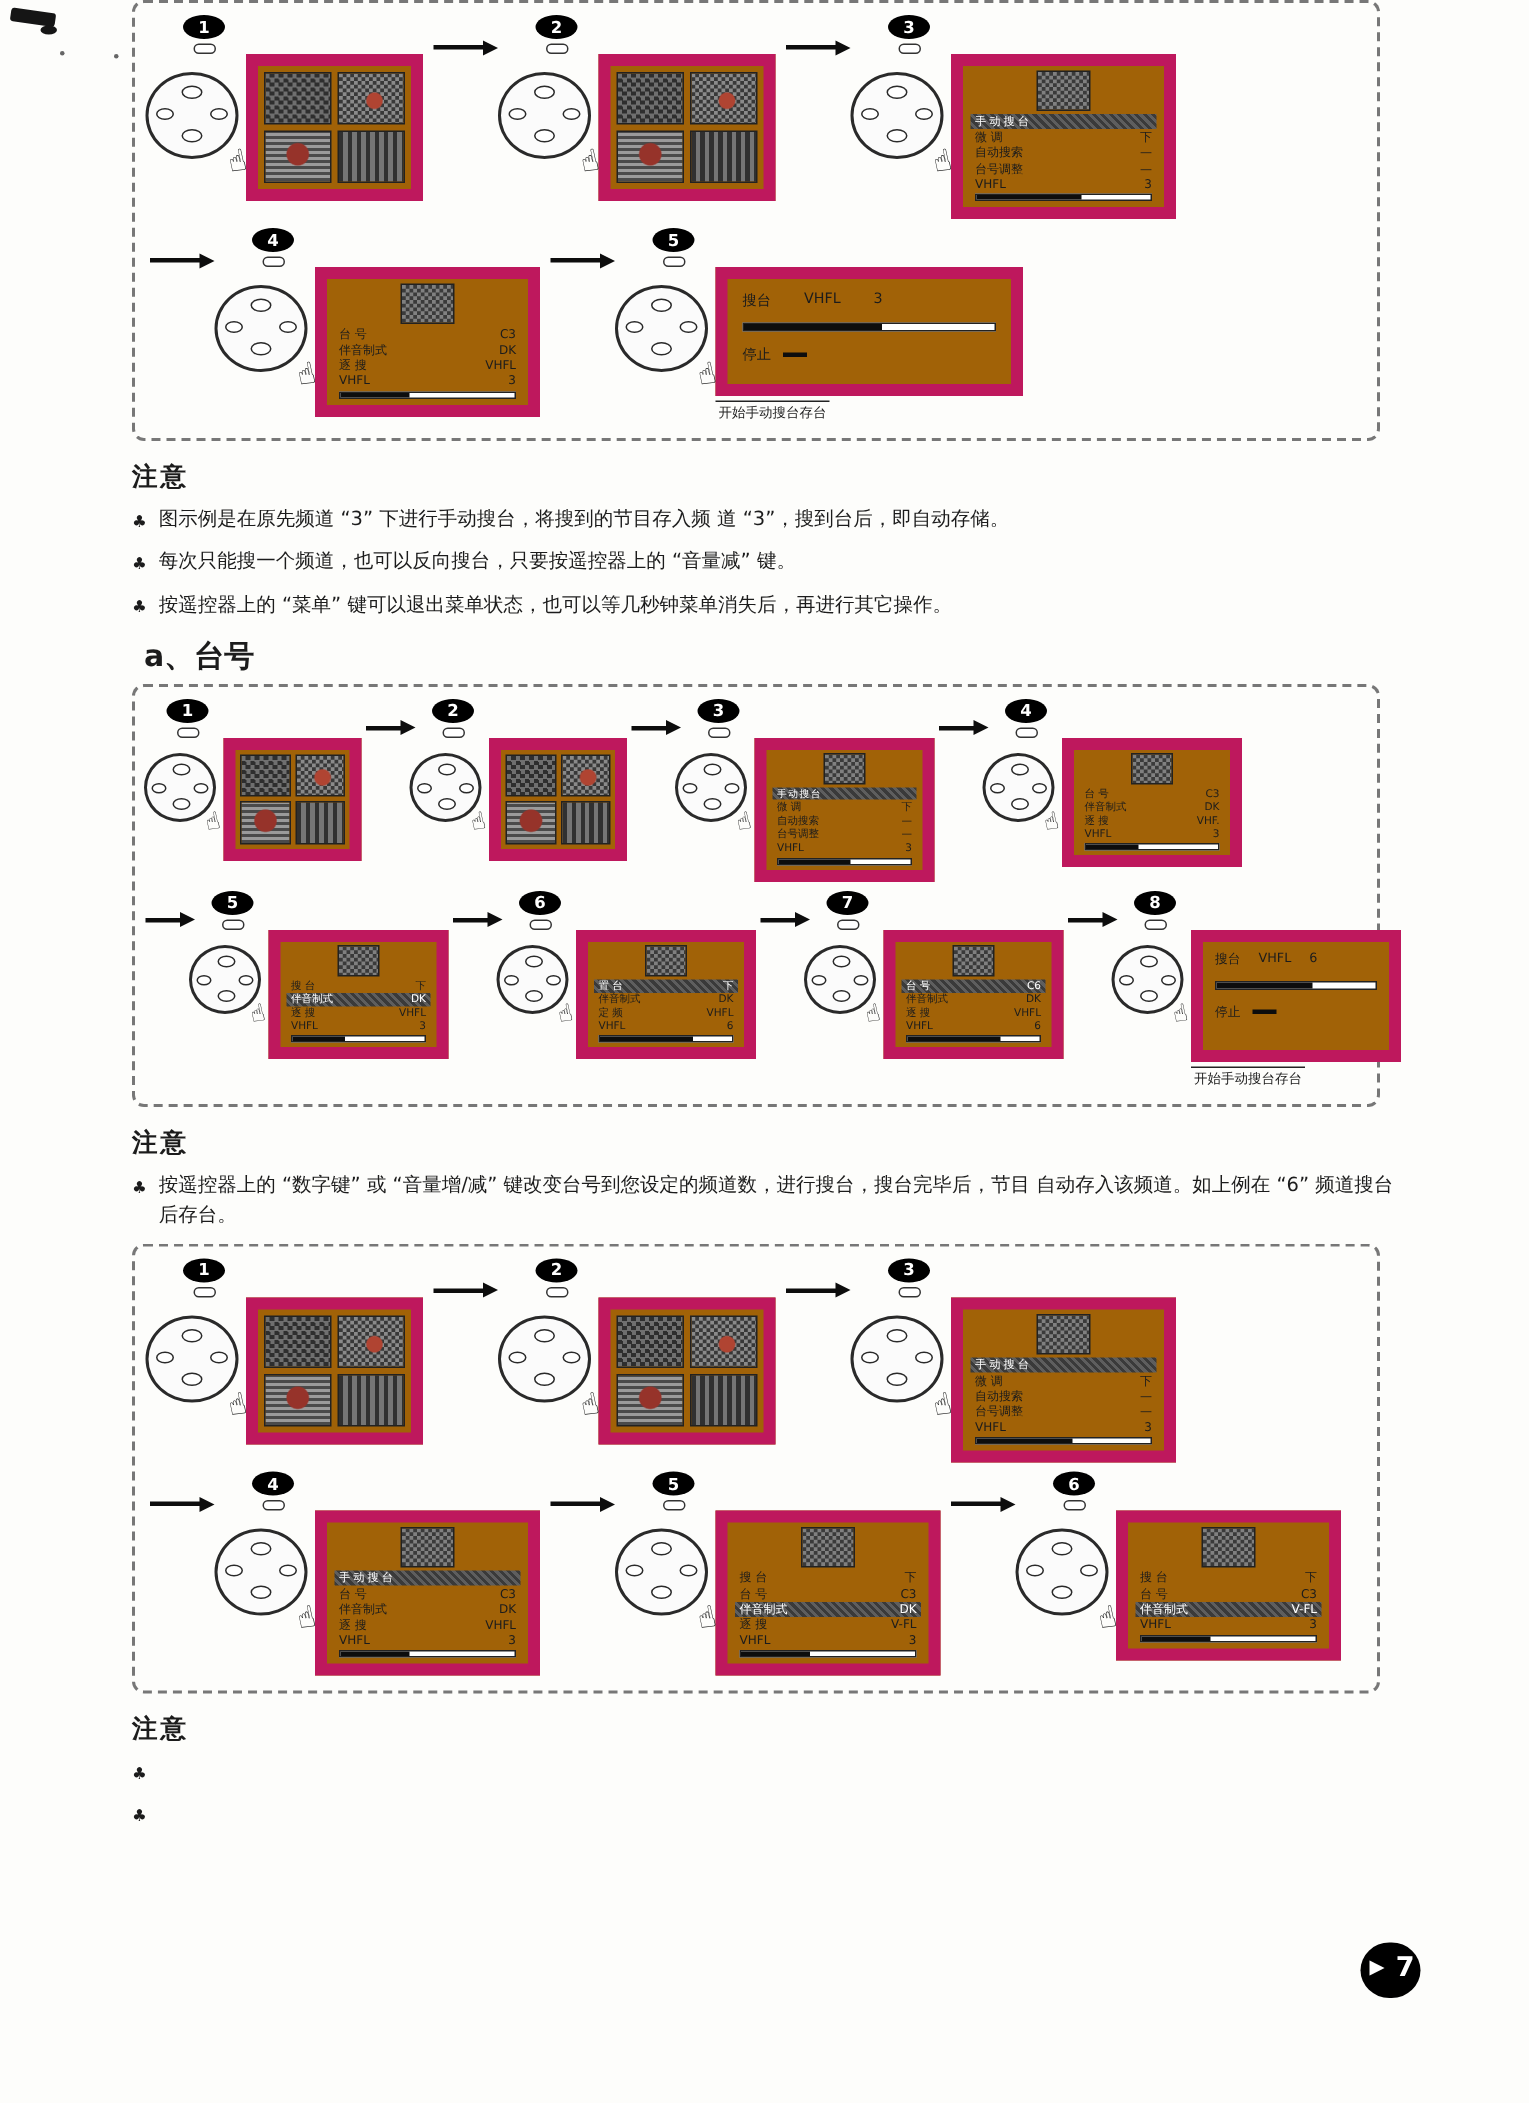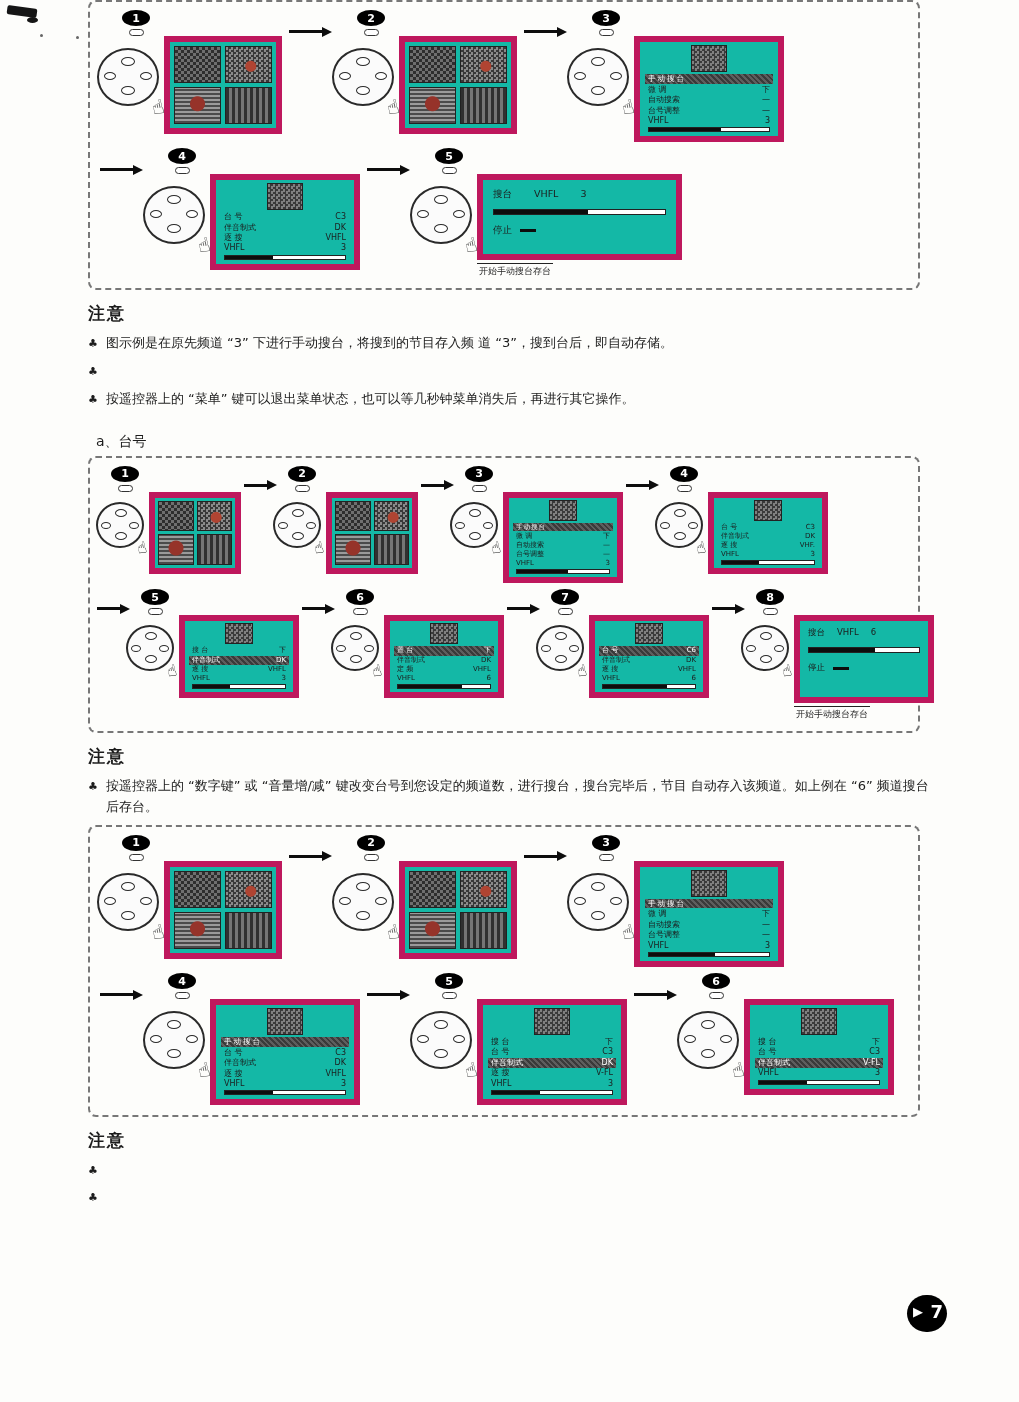--- a/index.html
+++ b/index.html
@@ -5,37 +5,37 @@
   *{box-sizing:border-box;margin:0;padding:0}
   body{background:#fff;font-family:"DejaVu Sans","Liberation Sans",sans-serif;color:#1c1c1c}
   .page{position:relative;width:1019px;height:1402px;background:#fdfdfb;overflow:hidden}
   .art{position:absolute;background:#151515}
   .a1{left:7px;top:7px;width:30px;height:9px;border-radius:2px;transform:rotate(8deg)}
   .a2{left:27px;top:17px;width:11px;height:6px;border-radius:50%}
   .dot{position:absolute;width:3px;height:3px;border-radius:50%;background:#666}
   .d1{left:40px;top:34px}.d2{left:76px;top:36px}
   .sec{font-size:15px;font-weight:bold;margin:0 0 7px 90px}
   .sec.first{margin-top:96px}
-  .sub{font-size:14px;font-weight:normal;margin:24px 0 5px 96px}
+  .sub{font-size:20px;font-weight:bold;margin:10px 0 5px 96px}
   .stepbox{border:2px dashed #777;border-radius:8px;margin:0 0 2px 88px;width:832px;padding:8px 5px 4px}
   .step-row{display:flex;align-items:flex-start;margin-bottom:6px}
   .step{display:flex;flex-direction:column;margin:0 2px}
   .head{display:flex;flex-direction:column;align-items:center;width:70px;margin-left:4px}
   .badge{min-width:28px;height:16px;background:#000;border-radius:50%;color:#fff;font-size:11px;font-weight:bold;display:flex;align-items:center;justify-content:center;padding:0 4px}
   .pill{width:15px;height:7px;border:1px solid #333;border-radius:4px;margin-top:3px;background:#fff}
   .body{display:flex;align-items:flex-start}
   .remote{position:relative;width:62px;height:58px;border:2px solid #2a2a2a;border-radius:50%;margin:12px 5px 0 0;flex:none;background:#fbfbfb}
   .rb{position:absolute;border:1.5px solid #2a2a2a;border-radius:50%;background:#fff}
   .r1{left:5px;top:22px;width:12px;height:8px}
   .r2{right:5px;top:22px;width:12px;height:8px}
   .r3{left:22px;top:7px;width:14px;height:9px}
   .r4{left:22px;bottom:9px;width:14px;height:9px}
   .hand{position:absolute;right:-7px;bottom:-13px;font-size:20px;color:#111;transform:rotate(-12deg);line-height:1}
   .scrcol{display:flex;flex-direction:column}
-  .screen{border:6px solid #be185d;background:#14b8a6;flex:none}
+  .screen{border:8px solid #be185d;background:#a16207;flex:none}
   .gridsc{width:118px;height:98px;display:grid;grid-template-columns:1fr 1fr;grid-template-rows:1fr 1fr;gap:4px;padding:4px}
   .thumb{border:1px solid #222}
   .t0{background:repeating-conic-gradient(#2e2e2e 0% 25%,#6f6f6f 0% 50%) 0 0/6px 6px}
   .t1{background:radial-gradient(circle at 55% 55%,#b04432 0 5px,transparent 6px),repeating-conic-gradient(#383838 0% 25%,#8a8a8a 0% 50%) 0 0/5px 5px}
   .t2{background:radial-gradient(circle at 50% 45%,#96332a 0 7px,transparent 8px),repeating-linear-gradient(0deg,#4a4a4a 0 2px,#9a9a9a 2px 4px)}
   .t3{background:repeating-linear-gradient(90deg,#303030 0 3px,#757575 3px 6px)}
   .menusc{width:150px;padding:3px 5px 4px;font-size:8px;line-height:1.3}
   .mthumb{width:36px;height:27px;margin:0 auto 2px;border:1px solid #222;background:repeating-conic-gradient(#3a3a3a 0% 25%,#808080 0% 50%) 0 0/5px 5px}
   .mtitle{background:repeating-linear-gradient(45deg,#3a3a3a 0 2px,#5e5e5e 2px 4px);color:#fff;padding:0 3px;margin-bottom:1px;font-size:7.5px;letter-spacing:2px;white-space:nowrap;overflow:hidden}
   .mline{display:flex;justify-content:space-between;padding:0 3px}
@@ -254,20 +254,21 @@
     </div>
 
   <div class="note">
     <div class="ntitle">注意</div>
     <div class="bullet">
       <span class="bicon">♣</span>
       <span>图示例是在原先频道 “3” 下进行手动搜台，将搜到的节目存入频 道 “3”，搜到台后，即自动存储。</span>
     </div>
     <div class="bullet">
       <span class="bicon">♣</span>
+      <span>每次只能搜一个频道，也可以反向搜台，只要按遥控器上的 “音量减” 键。</span>
     </div>
     <div class="bullet">
       <span class="bicon">♣</span>
       <span>按遥控器上的 “菜单” 键可以退出菜单状态，也可以等几秒钟菜单消失后，再进行其它操作。</span>
     </div>
   </div>
 
   <h3 class="sub">a、台号</h3>
 
   <div class="stepbox compact">

